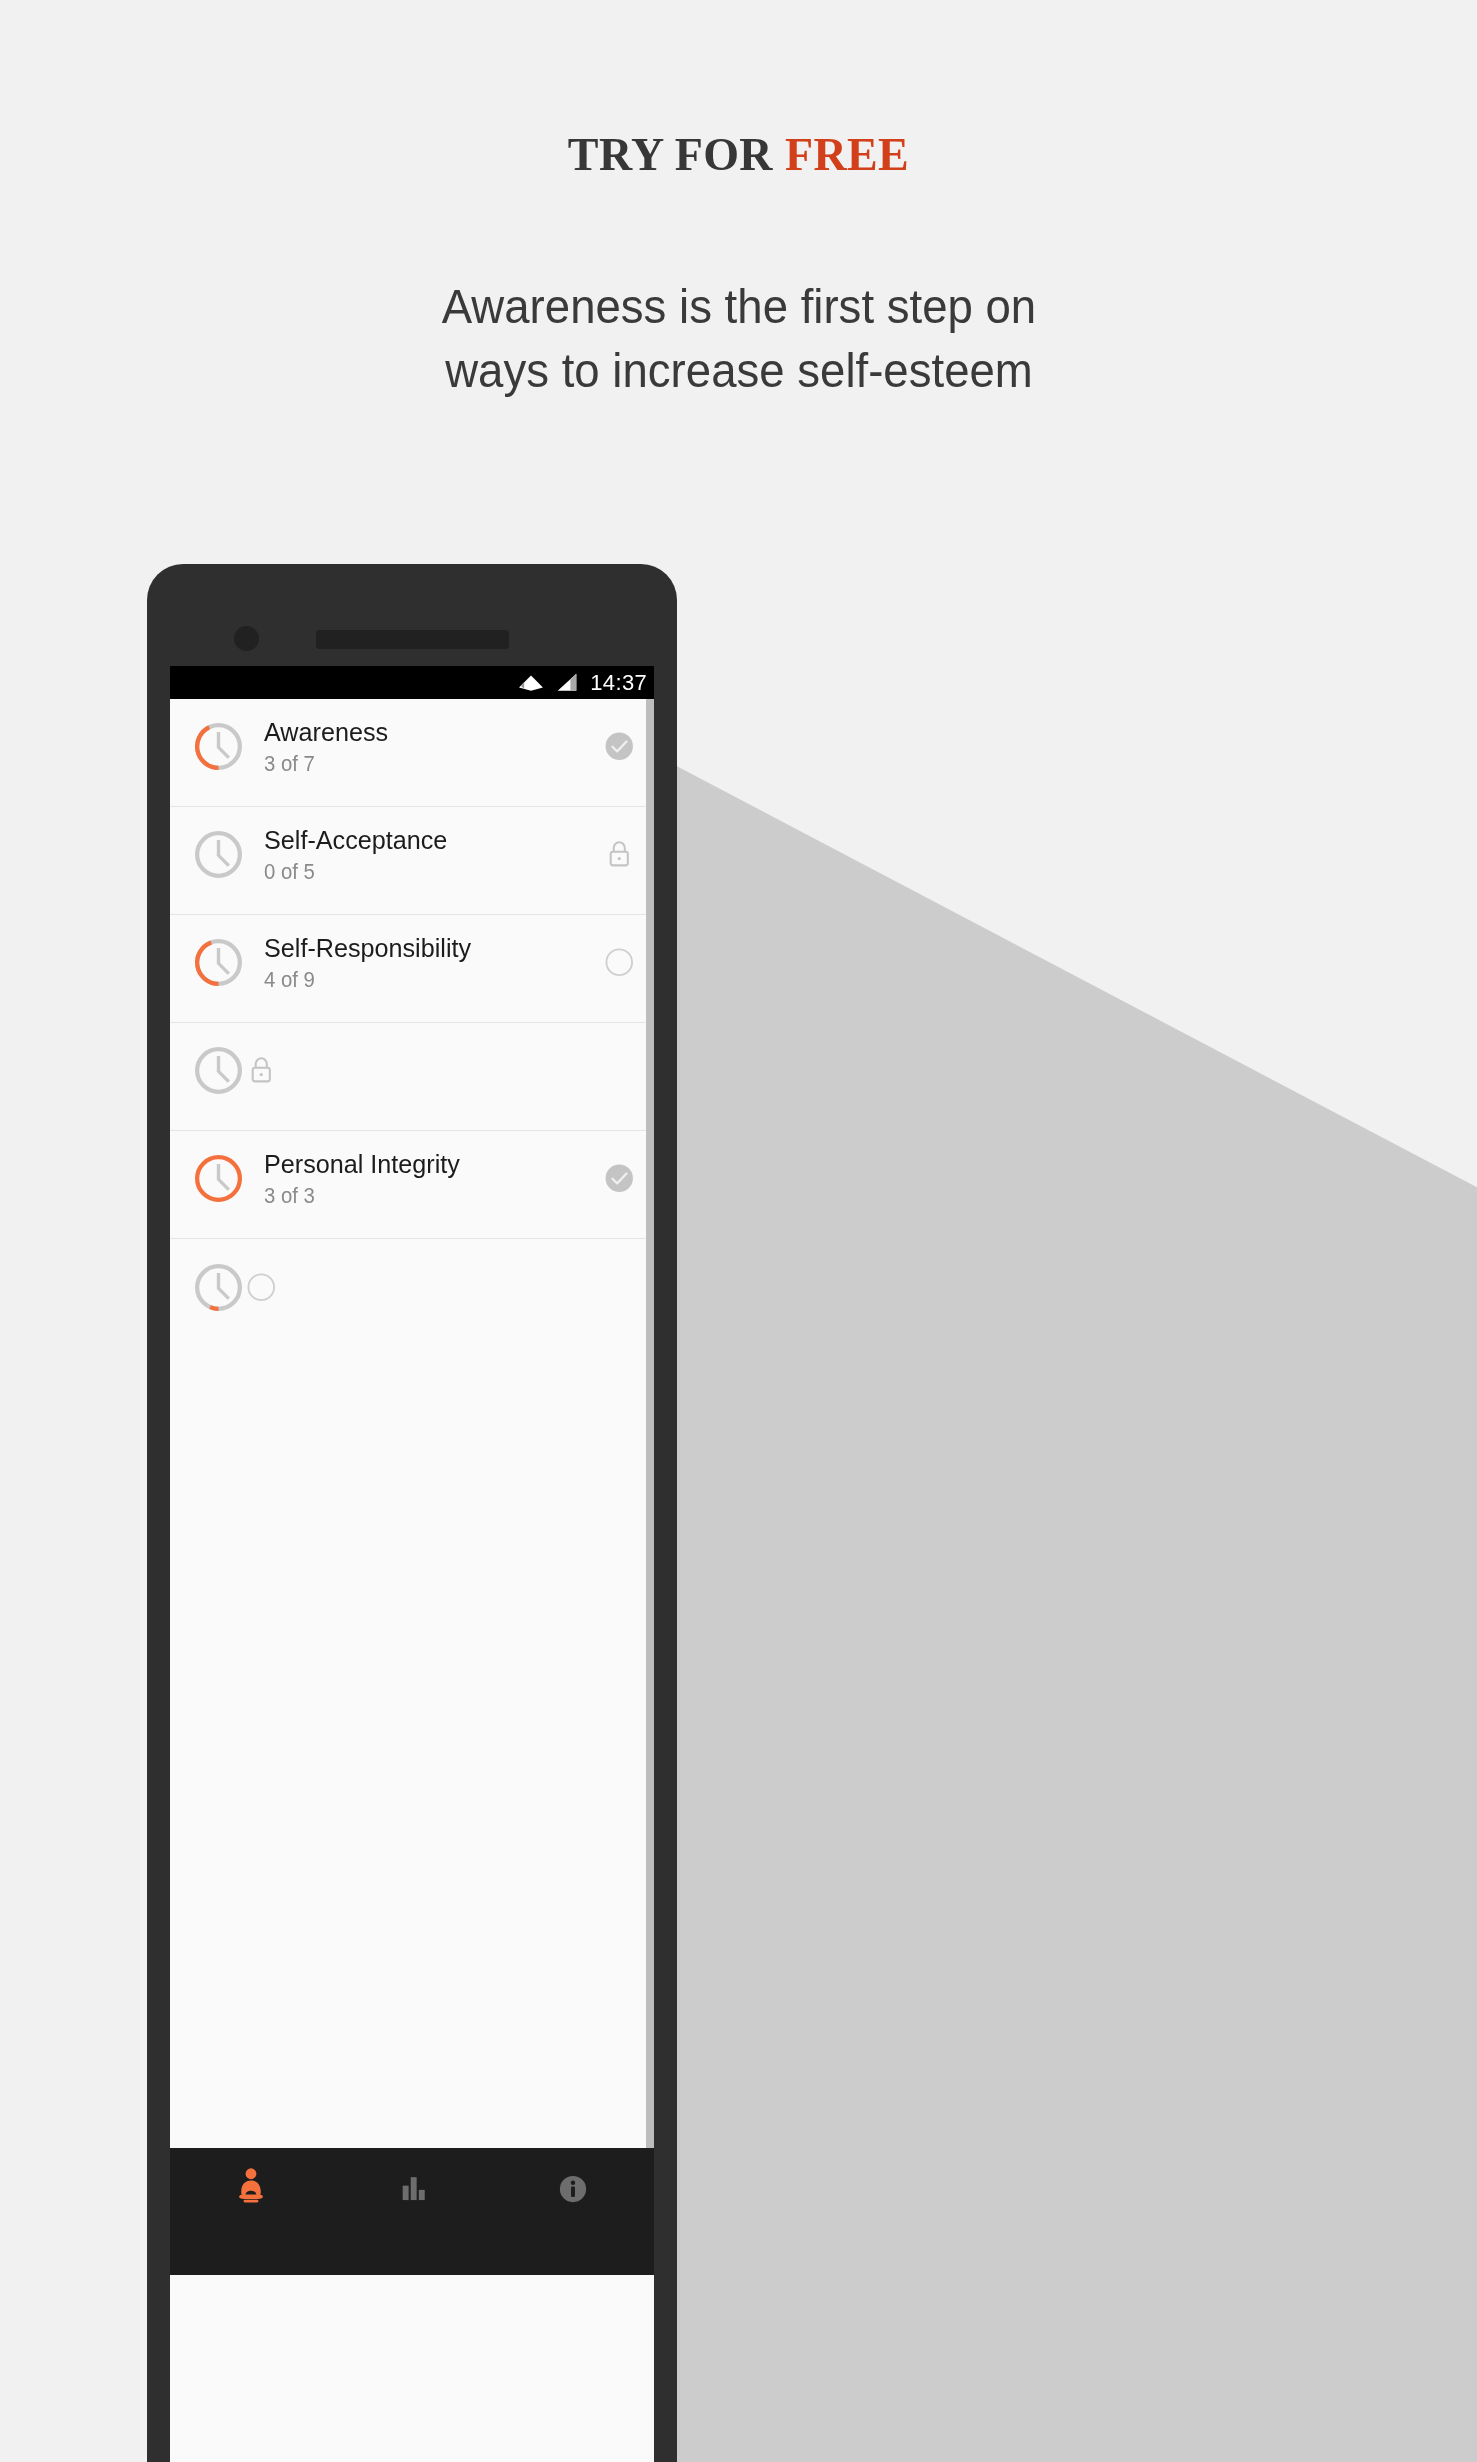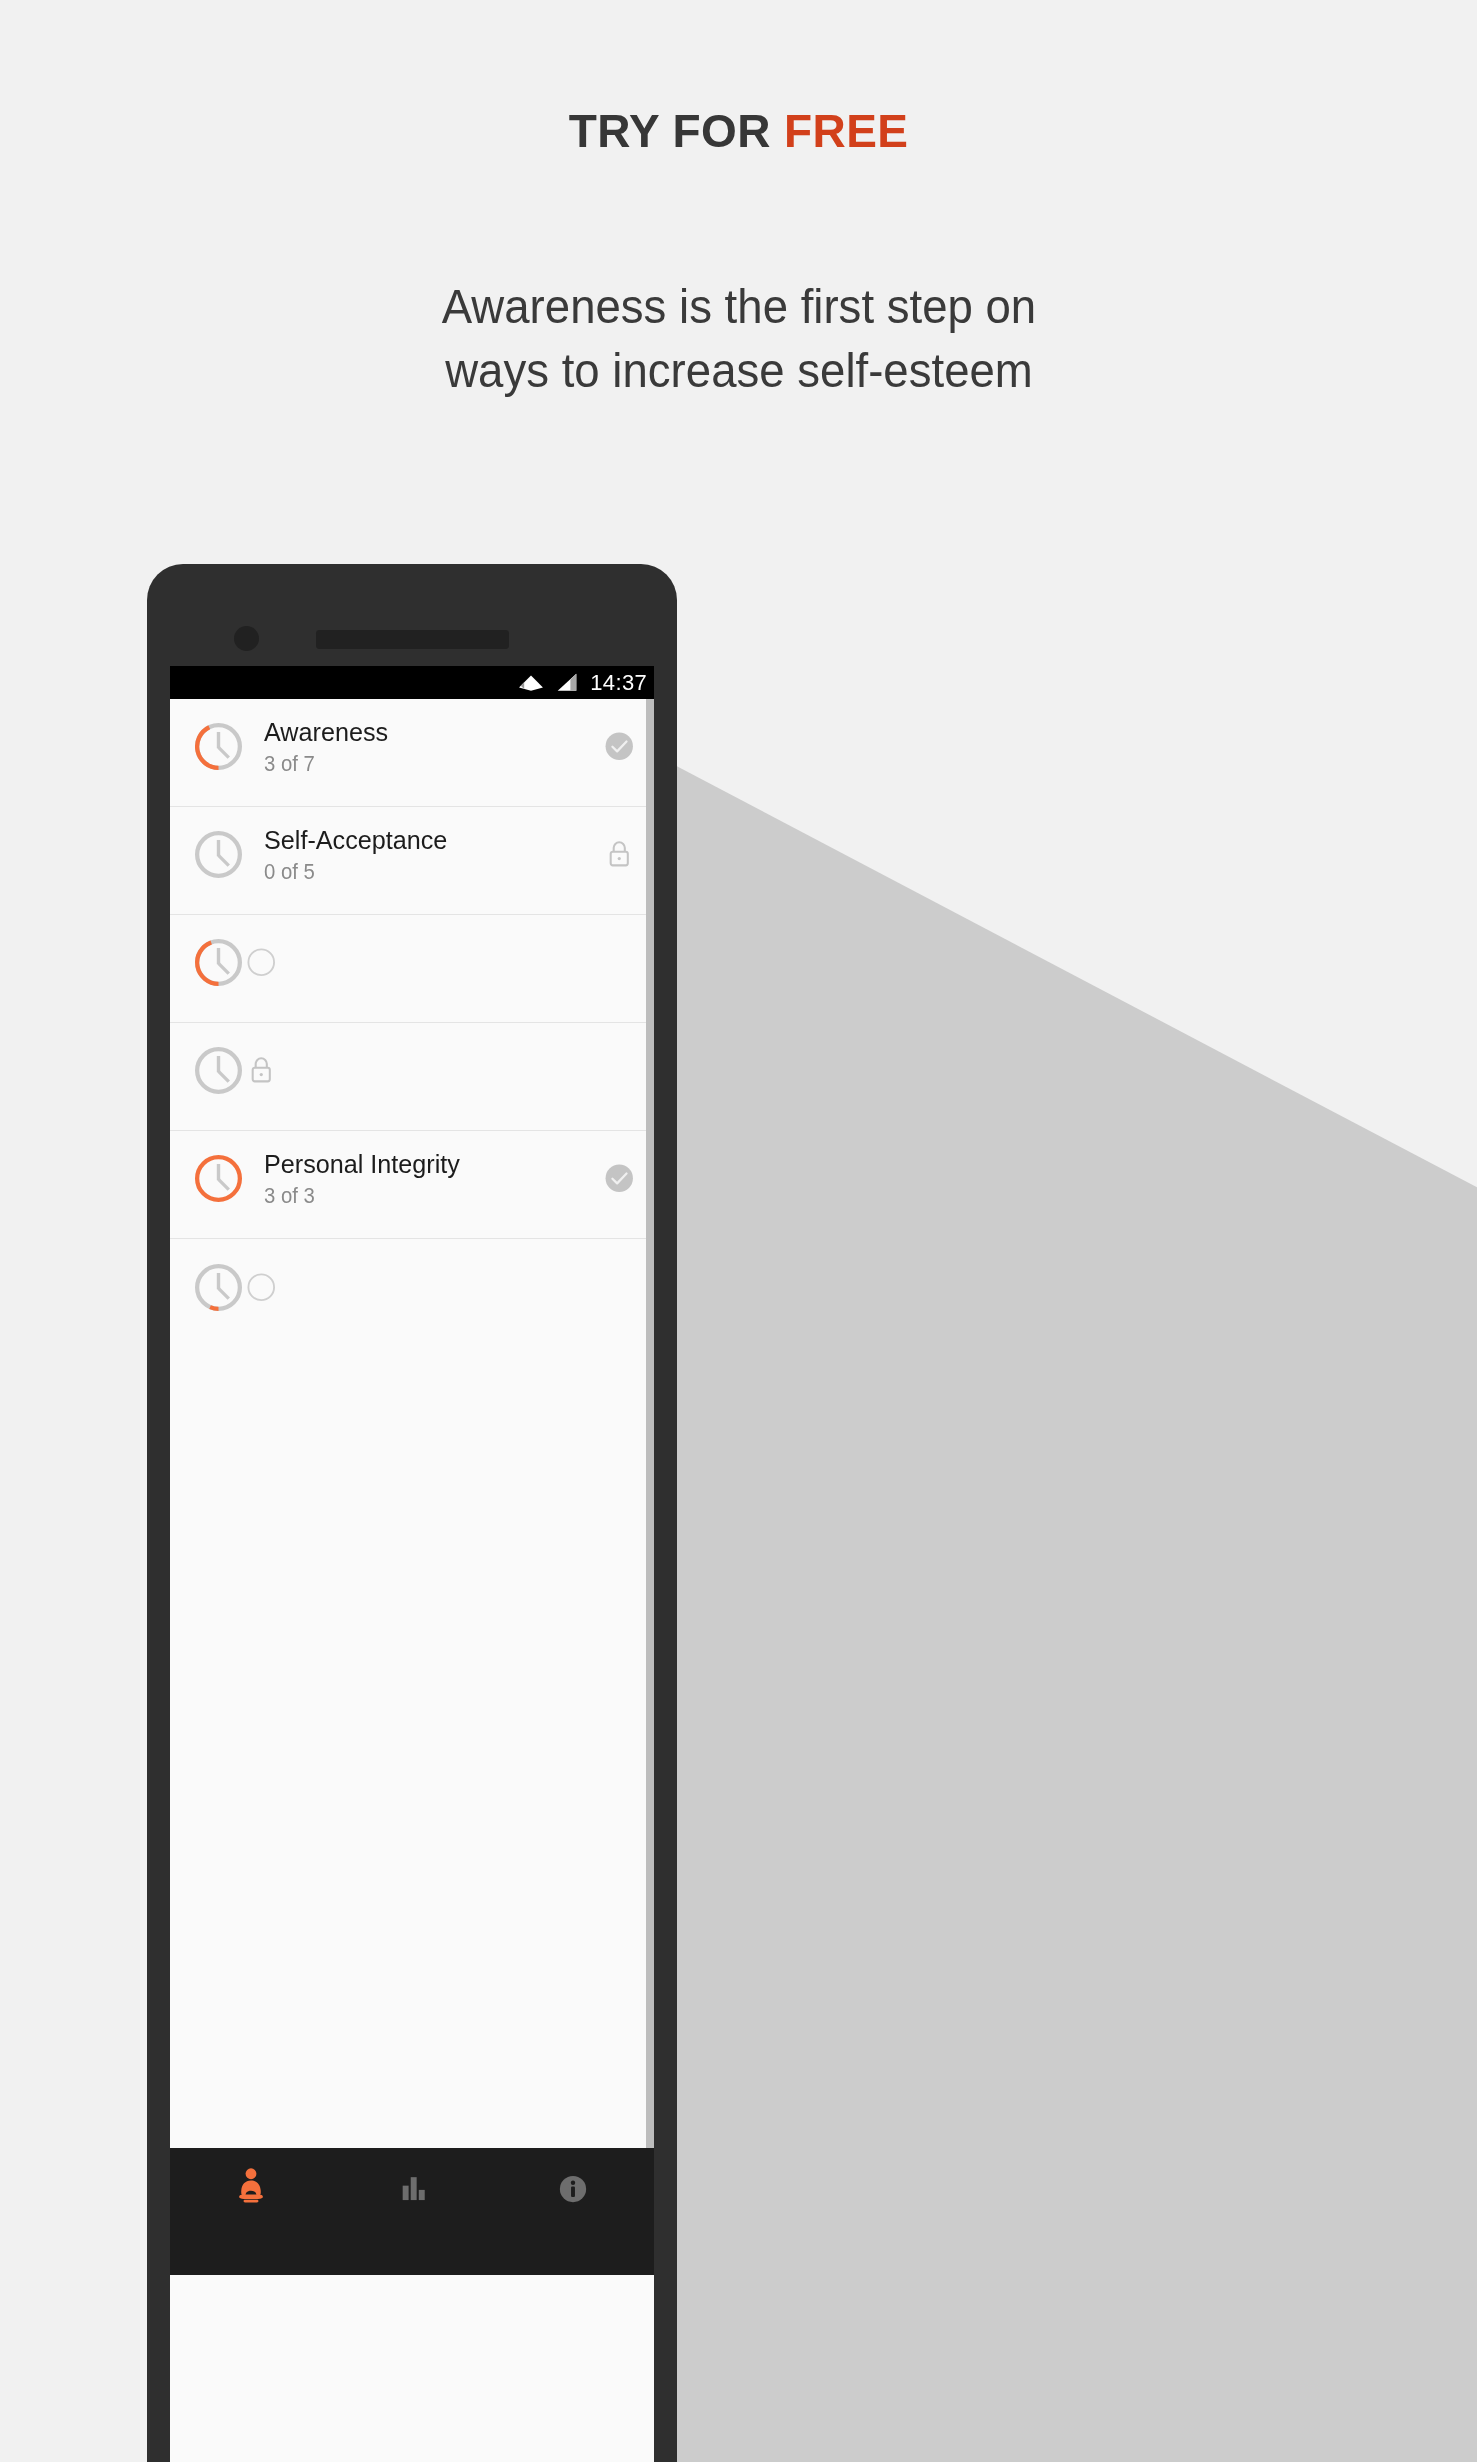--- a/index.html
+++ b/index.html
@@ -6,23 +6,23 @@
   html, body {
     width: 1477px; height: 2462px;
     background: #f1f1f1;
     font-family: "Liberation Sans", sans-serif;
     overflow: hidden;
   }
   #root { position: relative; width: 1477px; height: 2462px; background: #f1f1f1; }
 
   
   .promo-title {
-    position: absolute; left: 0; top: 104px; width: 1477px;
+    position: absolute; left: 0; top: 128px; width: 1477px;
     text-align: center;
-    font-family: Liberation Sans, sans-serif;
+    font-family: Liberation Serif, serif;
     font-weight: bold; font-size: 46px; letter-spacing: 0.4px;
     color: #373737;
   }
   .promo-title .free { color: #d2401b; }
   .promo-sub {
     position: absolute; left: 226px; top: 282px; width: 1026px;
     text-align: center;
     font-family: "Liberation Sans", sans-serif;
     font-weight: normal; font-size: 49px; line-height: 1.0;
     color: #3a3a3a;
@@ -221,20 +221,24 @@
                   <circle cx="19" cy="24" r="1.9" fill="#c4c4c4"></circle>
                 </svg></div>
             </div>
             <div class="row">
               <div class="row-clock"><svg width="53" height="53" viewBox="0 0 62 62">
                   <circle cx="31" cy="31" r="25" fill="none" stroke="#c9c9c9" stroke-width="5"></circle>
                   <path d="M 31 56 A 25 25 0 0 1 22.44949641685829 7.507684480352289" fill="none" stroke="#f4703c" stroke-width="5"></path>
                   <path d="M31 14 L31 33" stroke="#c9c9c9" stroke-width="4" fill="none" stroke-linecap="butt"></path>
                   <path d="M31 32 L43 44" stroke="#c9c9c9" stroke-width="4" fill="none" stroke-linecap="butt"></path>
                 </svg></div>
+              <div class="row-text">
+                <div class="row-title">Self-Responsibility</div>
+                <div class="row-sub">4 of 9</div>
+              </div>
               <div class="row-status"><svg width="32.5" height="32.5" viewBox="0 0 38 38">
                   <circle cx="19" cy="19" r="15" fill="none" stroke="#cfcfcf" stroke-width="2.2"></circle>
                 </svg></div>
             </div>
             <div class="row">
               <div class="row-clock"><svg width="53" height="53" viewBox="0 0 62 62">
                   <circle cx="31" cy="31" r="25" fill="none" stroke="#c9c9c9" stroke-width="5"></circle>
                   <path d="M31 14 L31 33" stroke="#c9c9c9" stroke-width="4" fill="none" stroke-linecap="butt"></path>
                   <path d="M31 32 L43 44" stroke="#c9c9c9" stroke-width="4" fill="none" stroke-linecap="butt"></path>
                 </svg></div>

